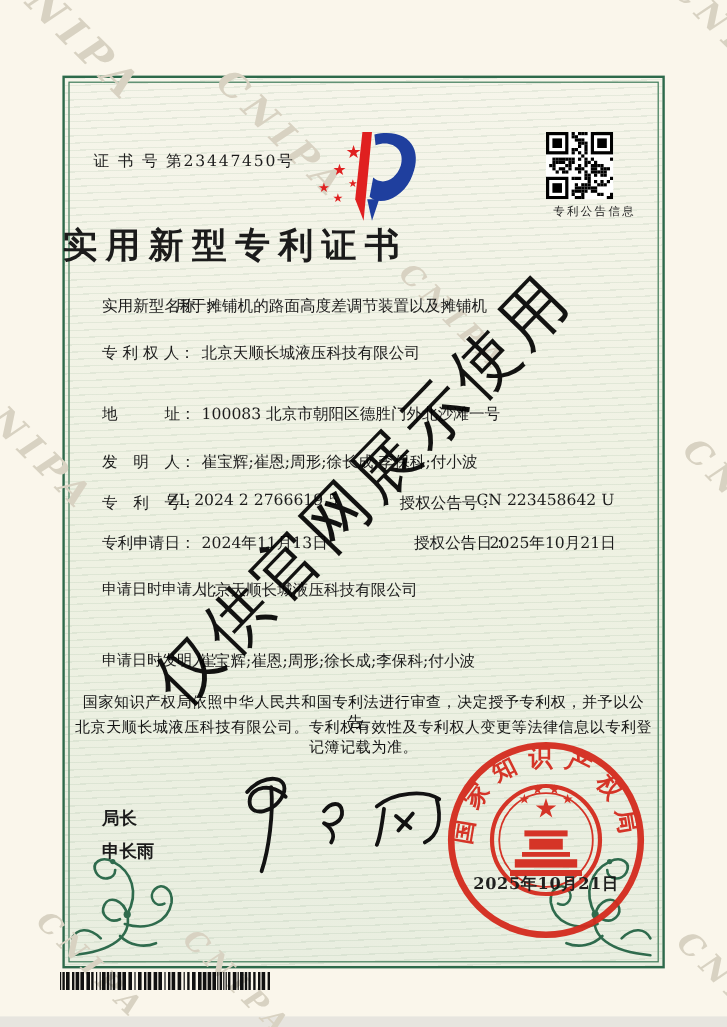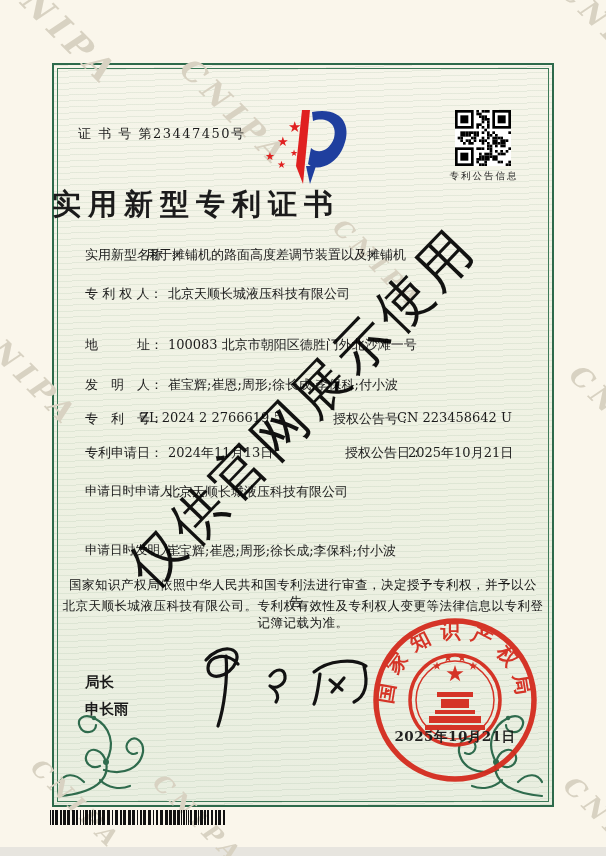--- a/index.html
+++ b/index.html
@@ -18,21 +18,21 @@
   
   .wm{position:absolute;font-family:"DejaVu Serif",serif;font-style:italic;font-weight:700;
       color:#d8d2c2;letter-spacing:6px;transform-origin:center;pointer-events:none;z-index:3;}
   .wm-big{position:absolute;left:303px;top:408px;transform:translate(-50%,-50%) rotate(-46deg);
       font-size:54px;letter-spacing:5px;color:#000;opacity:.92;white-space:nowrap;
       font-family:"DejaVu Serif",serif;z-index:9;pointer-events:none;}
   
   .certno{position:absolute;left:78px;top:105px;font-size:13px;letter-spacing:1.5px;z-index:4;margin-top:20px;}
   .logo{position:absolute;left:250px;top:106px;z-index:4;}
   .qr{position:absolute;left:455px;top:110px;z-index:4;background:#fff;}
-  .qr-caption{position:absolute;left:438px;top:170px;width:92px;text-align:center;
+  .qr-caption{position:absolute;left:438px;top:170px;width:92px;text-align:right;
       font-size:9.5px;letter-spacing:2px;z-index:4;color:#222;}
   .title{position:absolute;left:52px;top:185px;width:498px;
       font-size:29px;font-weight:700;letter-spacing:7px;z-index:4;}
   
   .row{position:absolute;left:85px;white-space:nowrap;font-size:13px;z-index:4;}
   .row .val{position:absolute;white-space:nowrap;}
   .r1{top:246px}.r2{top:285px}.r3{top:336px}.r4{top:376px}
   .r5{top:410px}.r6{top:444px}.r7{top:483px}.r8{top:542px}
   .v-a{left:61px}   
   .v-b{left:83px}   

